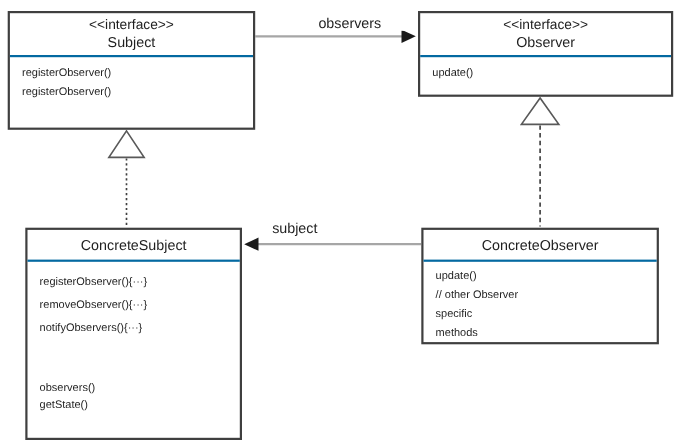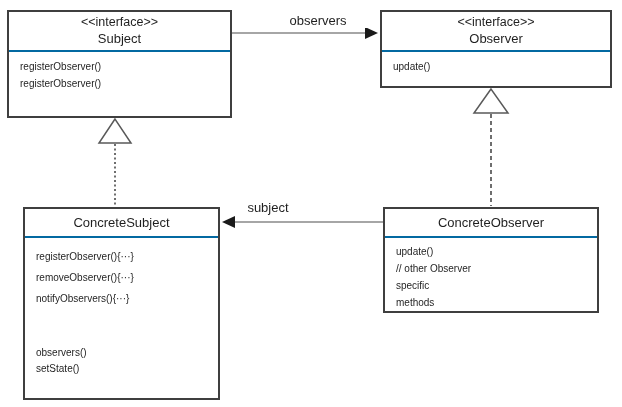--- a/index.html
+++ b/index.html
@@ -108,21 +108,21 @@
   <div class="uml-box" id="concrete-subject-box">
     <div class="box-header single-header">
       <div class="class-name">ConcreteSubject</div>
     </div>
     <div class="box-body">
       <div class="method-impl">registerObserver(){···}</div>
       <div class="method-impl">removeObserver(){···}</div>
       <div class="method-impl">notifyObservers(){···}</div>
       <div class="group-spacer"></div>
       <div class="method-state">observers()</div>
-      <div class="method-state">setState()</div>
+      <div class="method-state">getState()</div>
     </div>
   </div>
 
   <div class="uml-box" id="concrete-observer-box">
     <div class="box-header single-header">
       <div class="class-name">ConcreteObserver</div>
     </div>
     <div class="box-body">
       <div class="method">update()</div>
       <div class="method">// other Observer</div>

